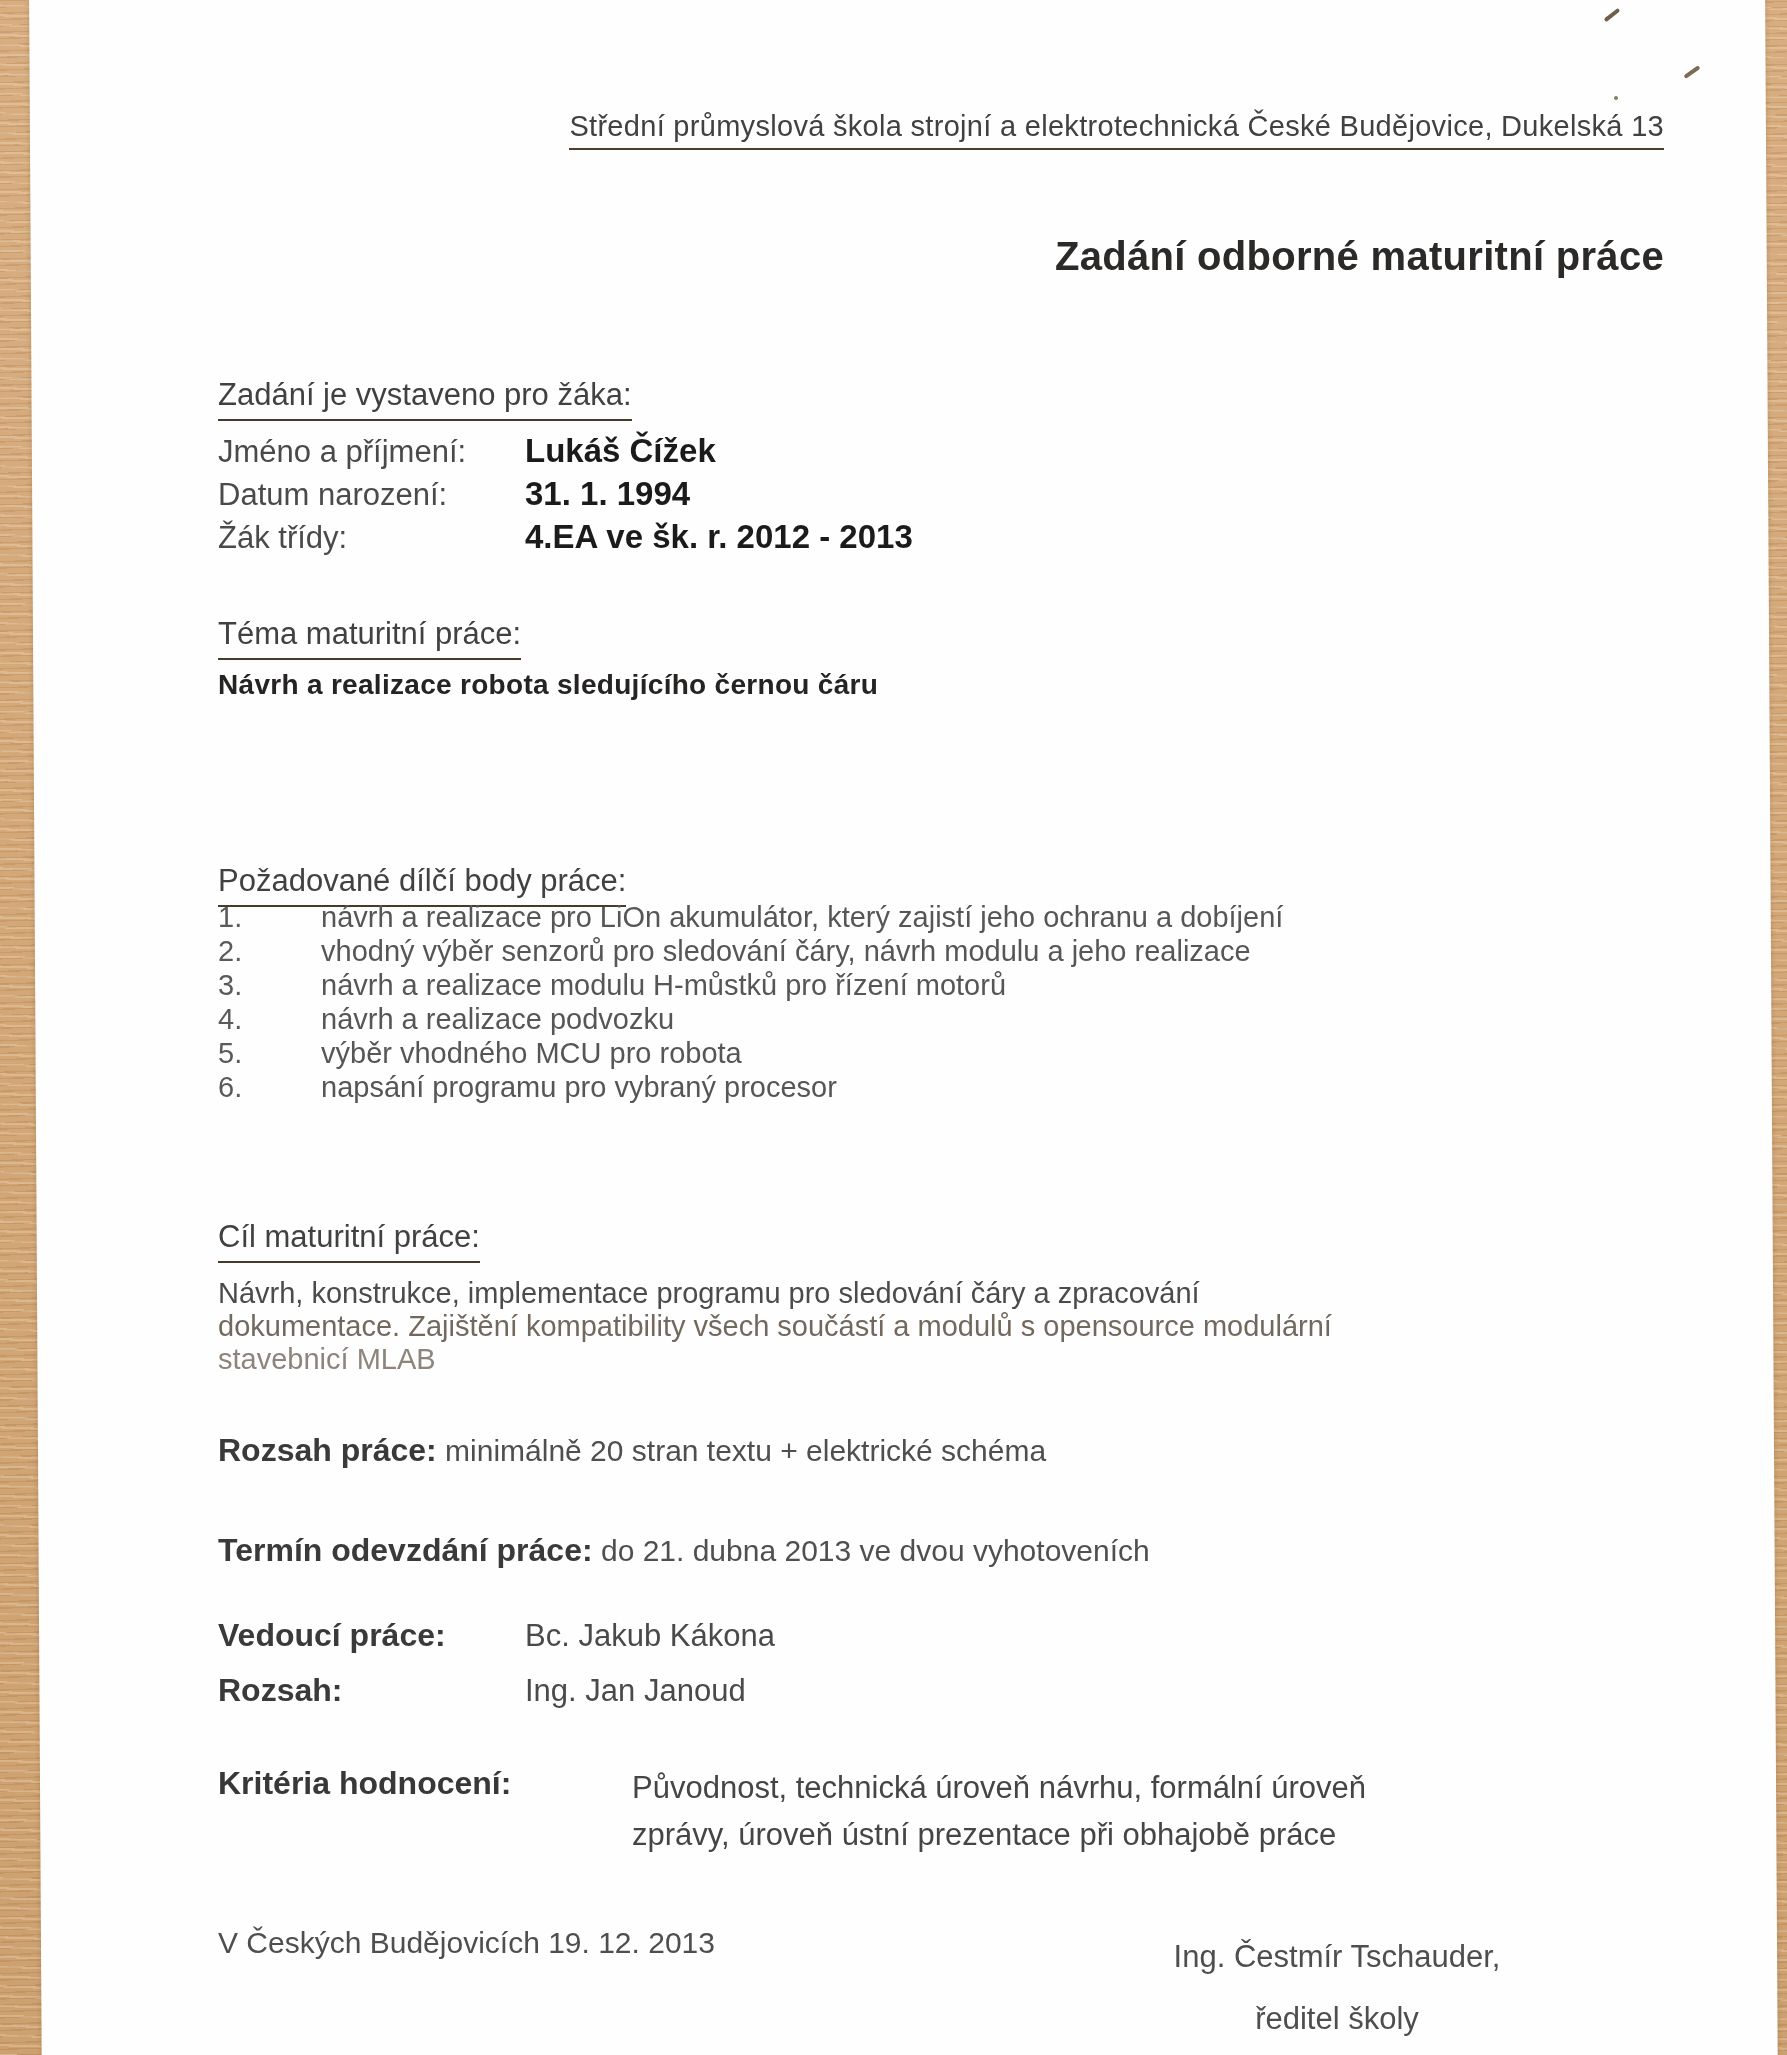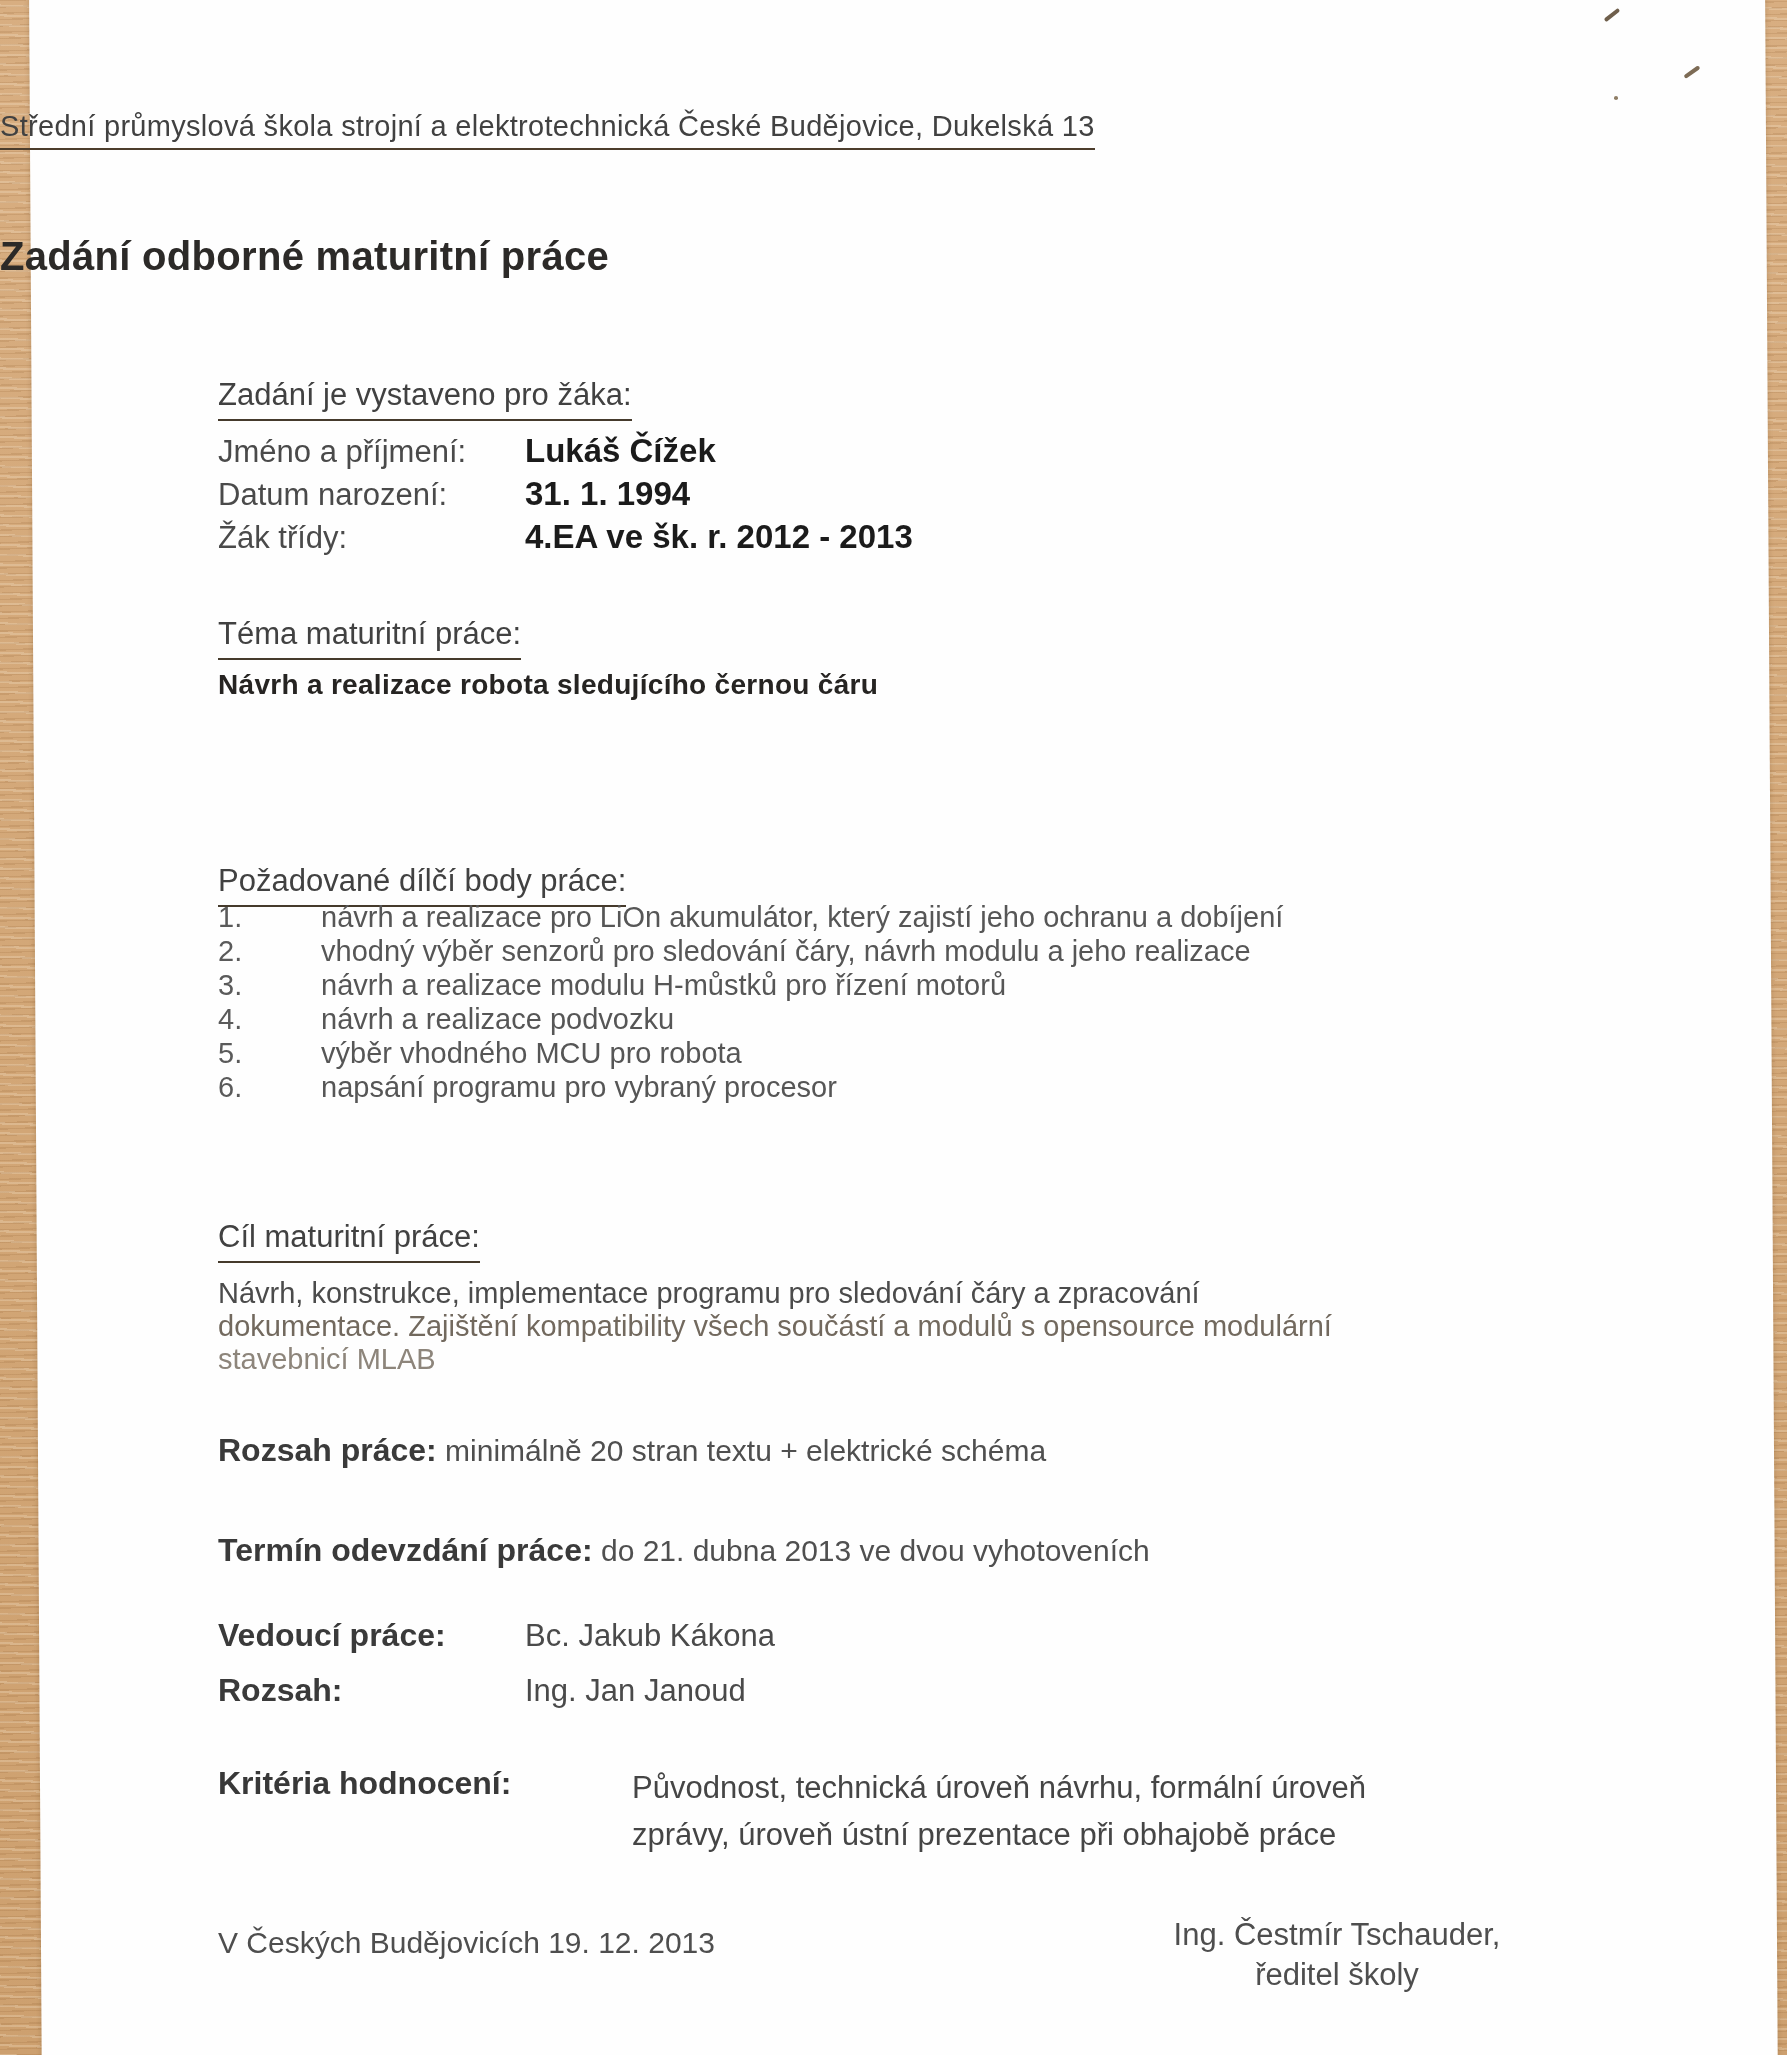--- a/index.html
+++ b/index.html
@@ -31,21 +31,21 @@
     box-shadow: 0 0 5.6px rgba(90,60,25,0.25);
     z-index: 1;
   }
   .content {
     position: absolute;
     inset: 0;
     z-index: 2;
   }
   .abs { position: absolute; }
 
-  .center-line { left: 0; width: 1664px; text-align: left; }
+  .center-line { left: 0; width: 1664px; text-align: right; }
 
   .school-header {
     display: inline-block;
     font-size: 29px;
     color: #414141;
     padding-bottom: 4.9px;
     border-bottom: 2.8px solid #4c3d2c;
     letter-spacing: 0.3px;
   }
   .doc-title {
@@ -104,21 +104,21 @@
   .pair-row { left: 218px; white-space: nowrap; }
   .pair-label { display: inline-block; width: 307px; font-size: 32px; font-weight: bold; color: #3a3a3a; }
   .pair-value { font-size: 31px; color: #4a4a4a; }
 
   .criteria-label { left: 218px; font-size: 32px; font-weight: bold; color: #383838; }
   .criteria-value { left: 632px; line-height: 47px; }
   .criteria-line { display: block; font-size: 31px; color: #454545; }
 
   .footer-left { left: 218px; font-size: 30px; color: #4e4e4e; }
   .footer-right { left: 1138px; width: 398px; text-align: center; line-height: 40px; }
-  .footer-right span { display: block; font-size: 31px; color: #4e4e4e; }
+  .footer-right span { display: block; font-size: 31px; color: #4e4e4e; margin-top: 22px; }
 
   
   .artifact-tick {
     position: absolute;
     width: 18px;
     height: 4.2px;
     border-radius: 2.1px;
     z-index: 3;
   }
   .tick-1 { left: 1603px; top: 12.6px;  background: #6f5f4c; transform: rotate(-38deg); }

